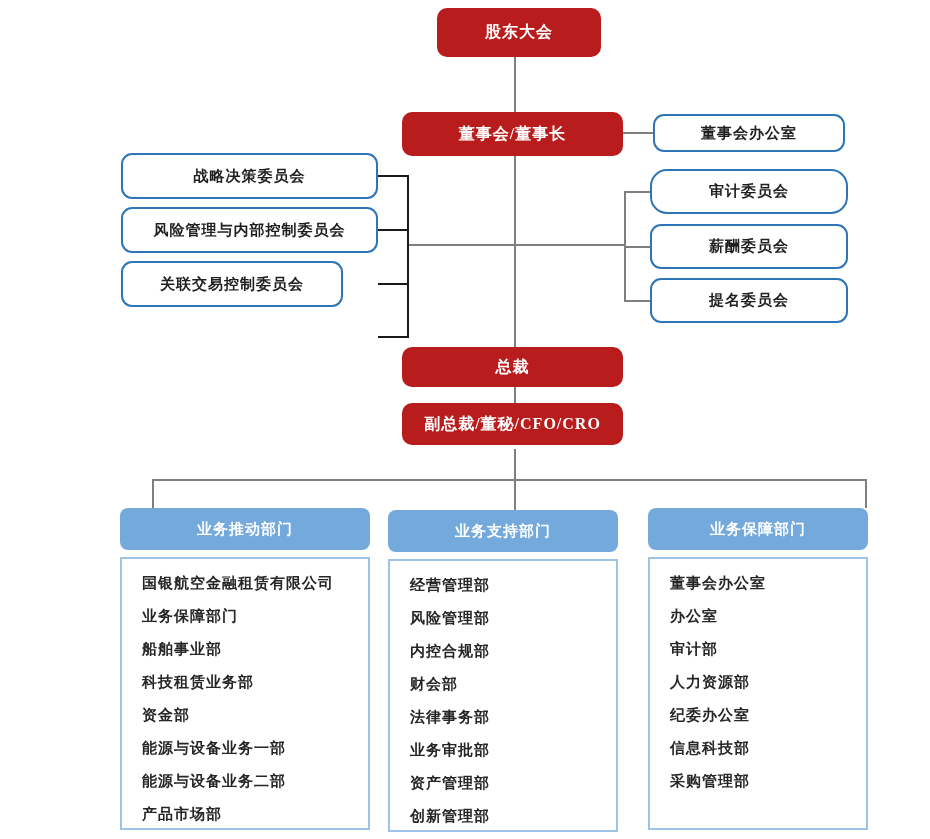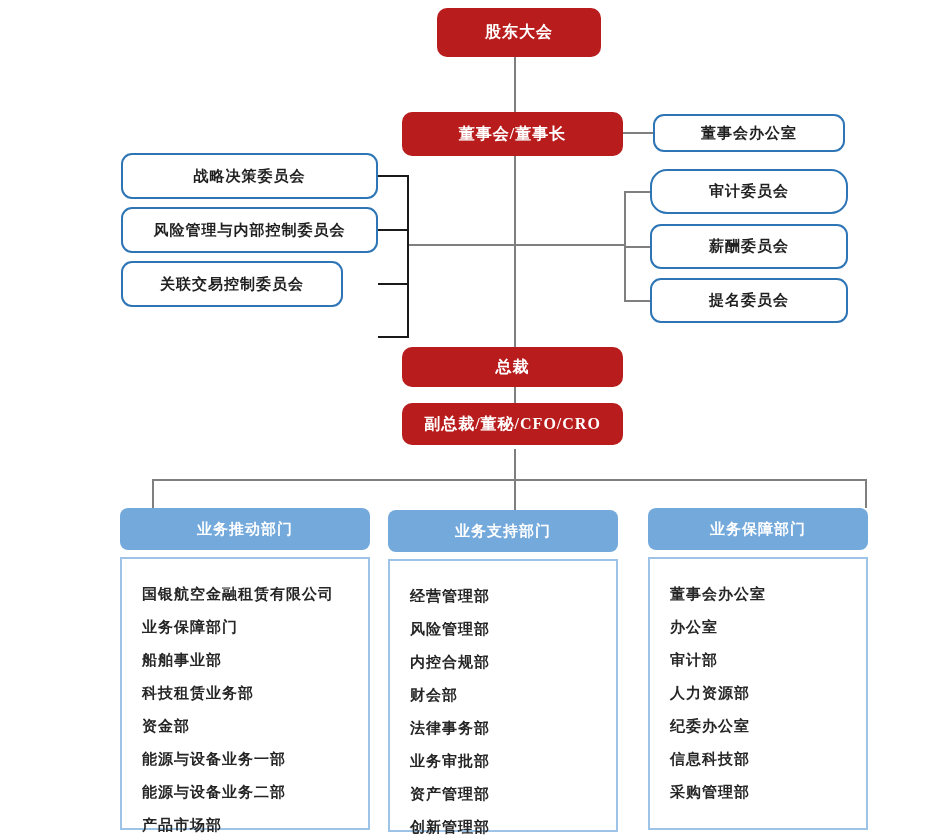--- a/index.html
+++ b/index.html
@@ -23,21 +23,21 @@
   .outline-box.small{font-size:13px;letter-spacing:0;}
   
   .col-header{
     background:#74A9DC;color:#ffffff;border-radius:8px;
     display:flex;align-items:center;justify-content:center;
     font-weight:bold;font-size:15px;letter-spacing:1px;
   }
   
   .col-body{
     background:#ffffff;border:2px solid #9DC3E6;
-    padding:19px 0 0 20px;
+    padding:8px 0 0 20px;
   }
   .dept-item{
     height:33px;display:flex;align-items:center;
     color:#262626;font-size:15px;font-weight:600;letter-spacing:1px;
   }
   
   .line{background:#7F7F7F;}
   .line.black{background:#1A1A1A;}
 </style>
 </head>

